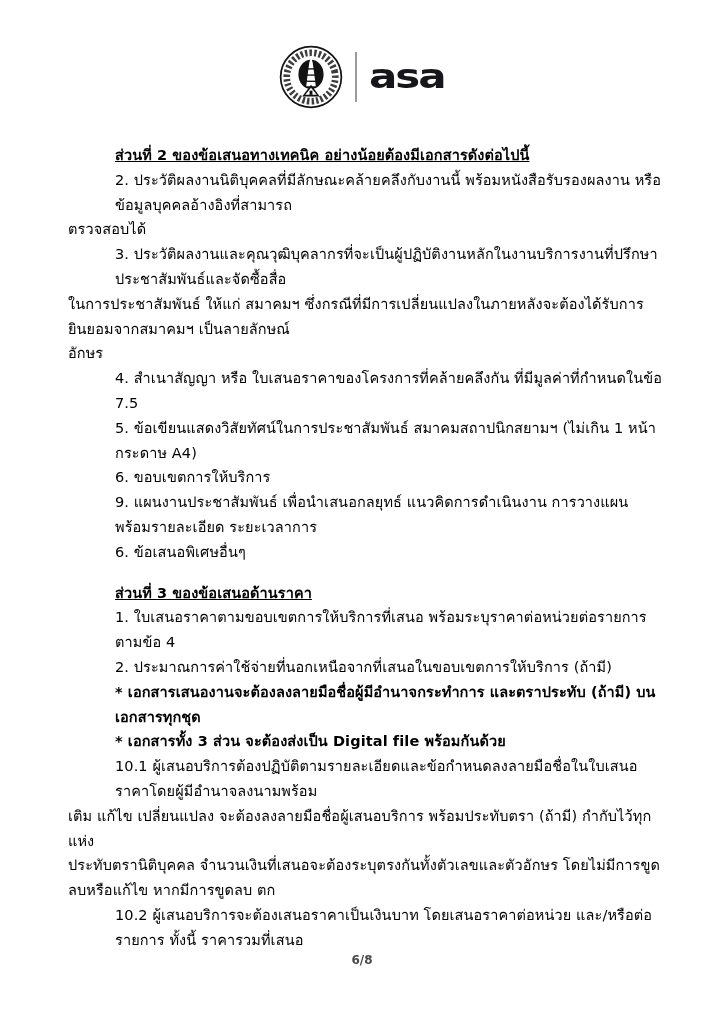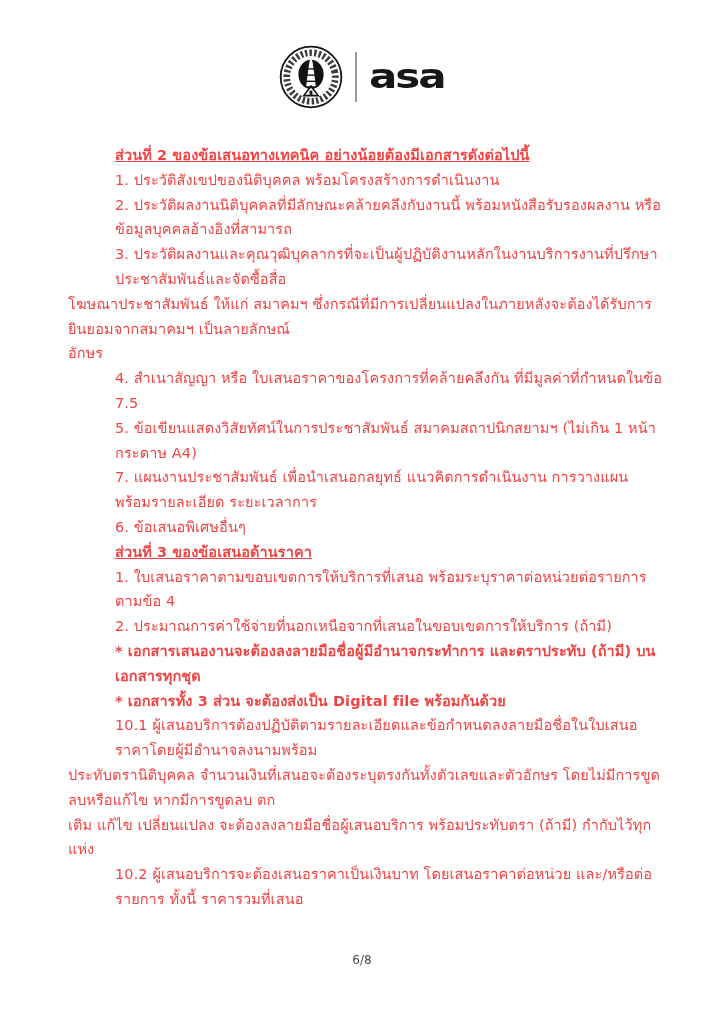--- a/index.html
+++ b/index.html
@@ -19,31 +19,31 @@
   .logo-divider { width:1.5px; height:50px; background:#9a9a9a; flex:0 0 auto; }
   .wordmark {
     font-size:42px; font-weight:800; letter-spacing:-2px; color:#17171b;
     line-height:1; transform:scaleY(0.82); transform-origin:center;
   }
   
   .doc-body {
     position:absolute; top:143px; left:68px; right:62px;
   }
   .line {
-    font-size:14.5px; line-height:24.8px; color:#ef4444;
+    font-size:14.5px; line-height:24.8px; color:#000000;
     letter-spacing:0.1px;
   }
   .line.indent { padding-left:47px; }
   .line.heading { font-weight:bold; text-decoration:underline; }
   .line.bold { font-weight:bold; }
-  .line.space-before { }
+  .line.space-before { margin-top:16px; }
   
   .footer {
     position:absolute; top:953px; left:0; width:724px;
-    text-align:center; font-size:12px; color:#4a4a4a;
+    text-align:center; font-size:12px; color:#4a4a4a;font-weight:bold;
   }
 </style>
 </head>
 <body>
 
 <div class="page">
 
   <div class="logo-block">
     <svg class="seal" viewBox="0 0 62 62" aria-hidden="true">
       <circle cx="31" cy="31" r="29.4" fill="#ffffff" stroke="#151515" stroke-width="1.7"></circle>
@@ -57,35 +57,36 @@
       <polygon points="31,38.5 39.5,50 22.5,50" fill="#131313"></polygon>
       <polygon points="31,41.5 36.6,48.3 25.4,48.3" fill="#ffffff"></polygon>
       <rect x="29.6" y="44.2" width="2.8" height="4.1" fill="#131313"></rect>
     </svg>
     <div class="logo-divider"></div>
     <div class="wordmark">asa</div>
   </div>
 
   <div class="doc-body">
       <div class="line indent heading">ส่วนที่ 2 ของข้อเสนอทางเทคนิค อย่างน้อยต้องมีเอกสารดังต่อไปนี้</div>
-      <div class="line indent">1. ประวัติสังเขปของนิติบุคคล พร้อมโครงสร้างการดำเนินงาน</div>
       <div class="line indent">2. ประวัติผลงานนิติบุคคลที่มีลักษณะคล้ายคลึงกับงานนี้ พร้อมหนังสือรับรองผลงาน หรือ ข้อมูลบุคคลอ้างอิงที่สามารถ</div>
+      <div class="line">ตรวจสอบได้</div>
       <div class="line indent">3. ประวัติผลงานและคุณวุฒิบุคลากรที่จะเป็นผู้ปฏิบัติงานหลักในงานบริการงานที่ปรึกษาประชาสัมพันธ์และจัดซื้อสื่อ</div>
-      <div class="line">โฆษณาประชาสัมพันธ์ ให้แก่ สมาคมฯ ซึ่งกรณีที่มีการเปลี่ยนแปลงในภายหลังจะต้องได้รับการยินยอมจากสมาคมฯ เป็นลายลักษณ์</div>
+      <div class="line">ในการประชาสัมพันธ์ ให้แก่ สมาคมฯ ซึ่งกรณีที่มีการเปลี่ยนแปลงในภายหลังจะต้องได้รับการยินยอมจากสมาคมฯ เป็นลายลักษณ์</div>
       <div class="line">อักษร</div>
       <div class="line indent">4. สำเนาสัญญา หรือ ใบเสนอราคาของโครงการที่คล้ายคลึงกัน ที่มีมูลค่าที่กำหนดในข้อ 7.5</div>
       <div class="line indent">5. ข้อเขียนแสดงวิสัยทัศน์ในการประชาสัมพันธ์ สมาคมสถาปนิกสยามฯ (ไม่เกิน 1 หน้ากระดาษ A4)</div>
-      <div class="line indent">7. แผนงานประชาสัมพันธ์ เพื่อนำเสนอกลยุทธ์ แนวคิดการดำเนินงาน การวางแผนพร้อมรายละเอียด ระยะเวลาการ</div>
+      <div class="line indent">6. ขอบเขตการให้บริการ</div>
+      <div class="line indent">9. แผนงานประชาสัมพันธ์ เพื่อนำเสนอกลยุทธ์ แนวคิดการดำเนินงาน การวางแผนพร้อมรายละเอียด ระยะเวลาการ</div>
       <div class="line indent">6. ข้อเสนอพิเศษอื่นๆ</div>
       <div class="line indent heading space-before">ส่วนที่ 3 ของข้อเสนอด้านราคา</div>
       <div class="line indent">1. ใบเสนอราคาตามขอบเขตการให้บริการที่เสนอ พร้อมระบุราคาต่อหน่วยต่อรายการ ตามข้อ 4</div>
       <div class="line indent">2. ประมาณการค่าใช้จ่ายที่นอกเหนือจากที่เสนอในขอบเขตการให้บริการ (ถ้ามี)</div>
       <div class="line indent bold">* เอกสารเสนองานจะต้องลงลายมือชื่อผู้มีอำนาจกระทำการ และตราประทับ (ถ้ามี) บนเอกสารทุกชุด</div>
       <div class="line indent bold">* เอกสารทั้ง 3 ส่วน จะต้องส่งเป็น Digital file พร้อมกันด้วย</div>
       <div class="line indent">10.1 ผู้เสนอบริการต้องปฏิบัติตามรายละเอียดและข้อกำหนดลงลายมือชื่อในใบเสนอราคาโดยผู้มีอำนาจลงนามพร้อม</div>
+      <div class="line">เติม แก้ไข เปลี่ยนแปลง จะต้องลงลายมือชื่อผู้เสนอบริการ พร้อมประทับตรา (ถ้ามี) กำกับไว้ทุกแห่ง</div>
       <div class="line">ประทับตรานิติบุคคล จำนวนเงินที่เสนอจะต้องระบุตรงกันทั้งตัวเลขและตัวอักษร โดยไม่มีการขูดลบหรือแก้ไข หากมีการขูดลบ ตก</div>
-      <div class="line">เติม แก้ไข เปลี่ยนแปลง จะต้องลงลายมือชื่อผู้เสนอบริการ พร้อมประทับตรา (ถ้ามี) กำกับไว้ทุกแห่ง</div>
       <div class="line indent">10.2 ผู้เสนอบริการจะต้องเสนอราคาเป็นเงินบาท โดยเสนอราคาต่อหน่วย และ/หรือต่อรายการ ทั้งนี้ ราคารวมที่เสนอ</div>
     </div>
 
   <div class="footer">6/8</div>
 
 </div>
 
 </body></html>

